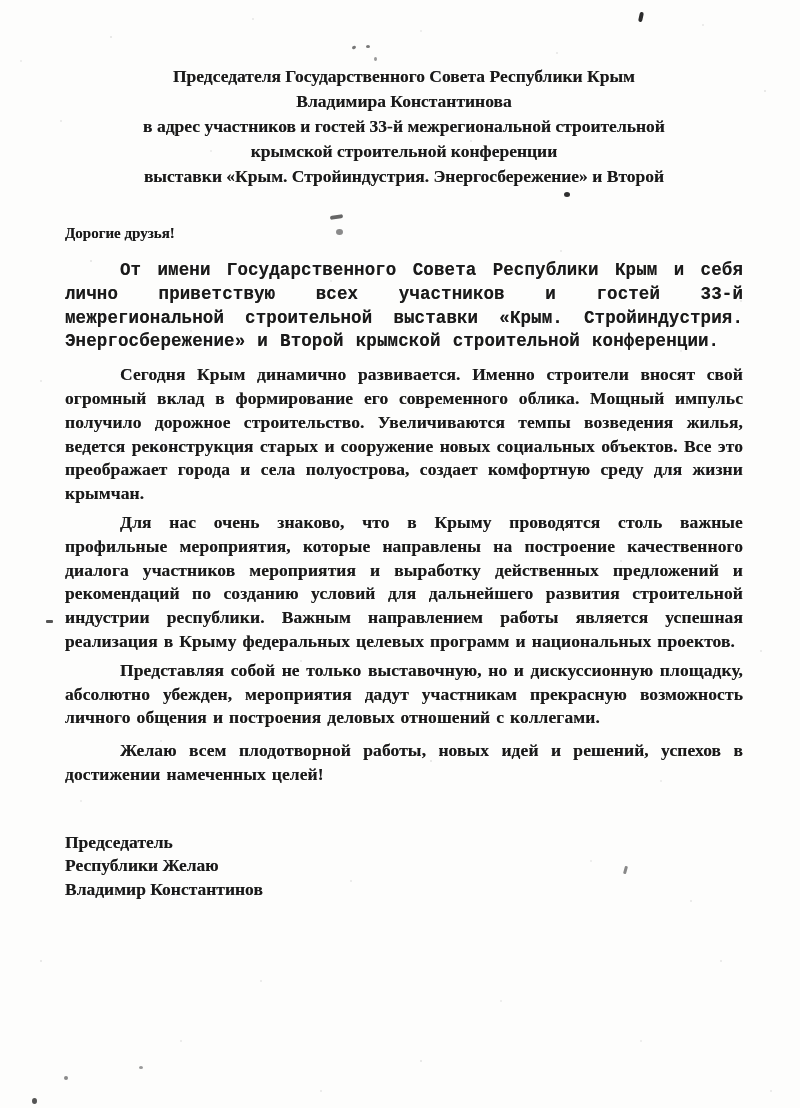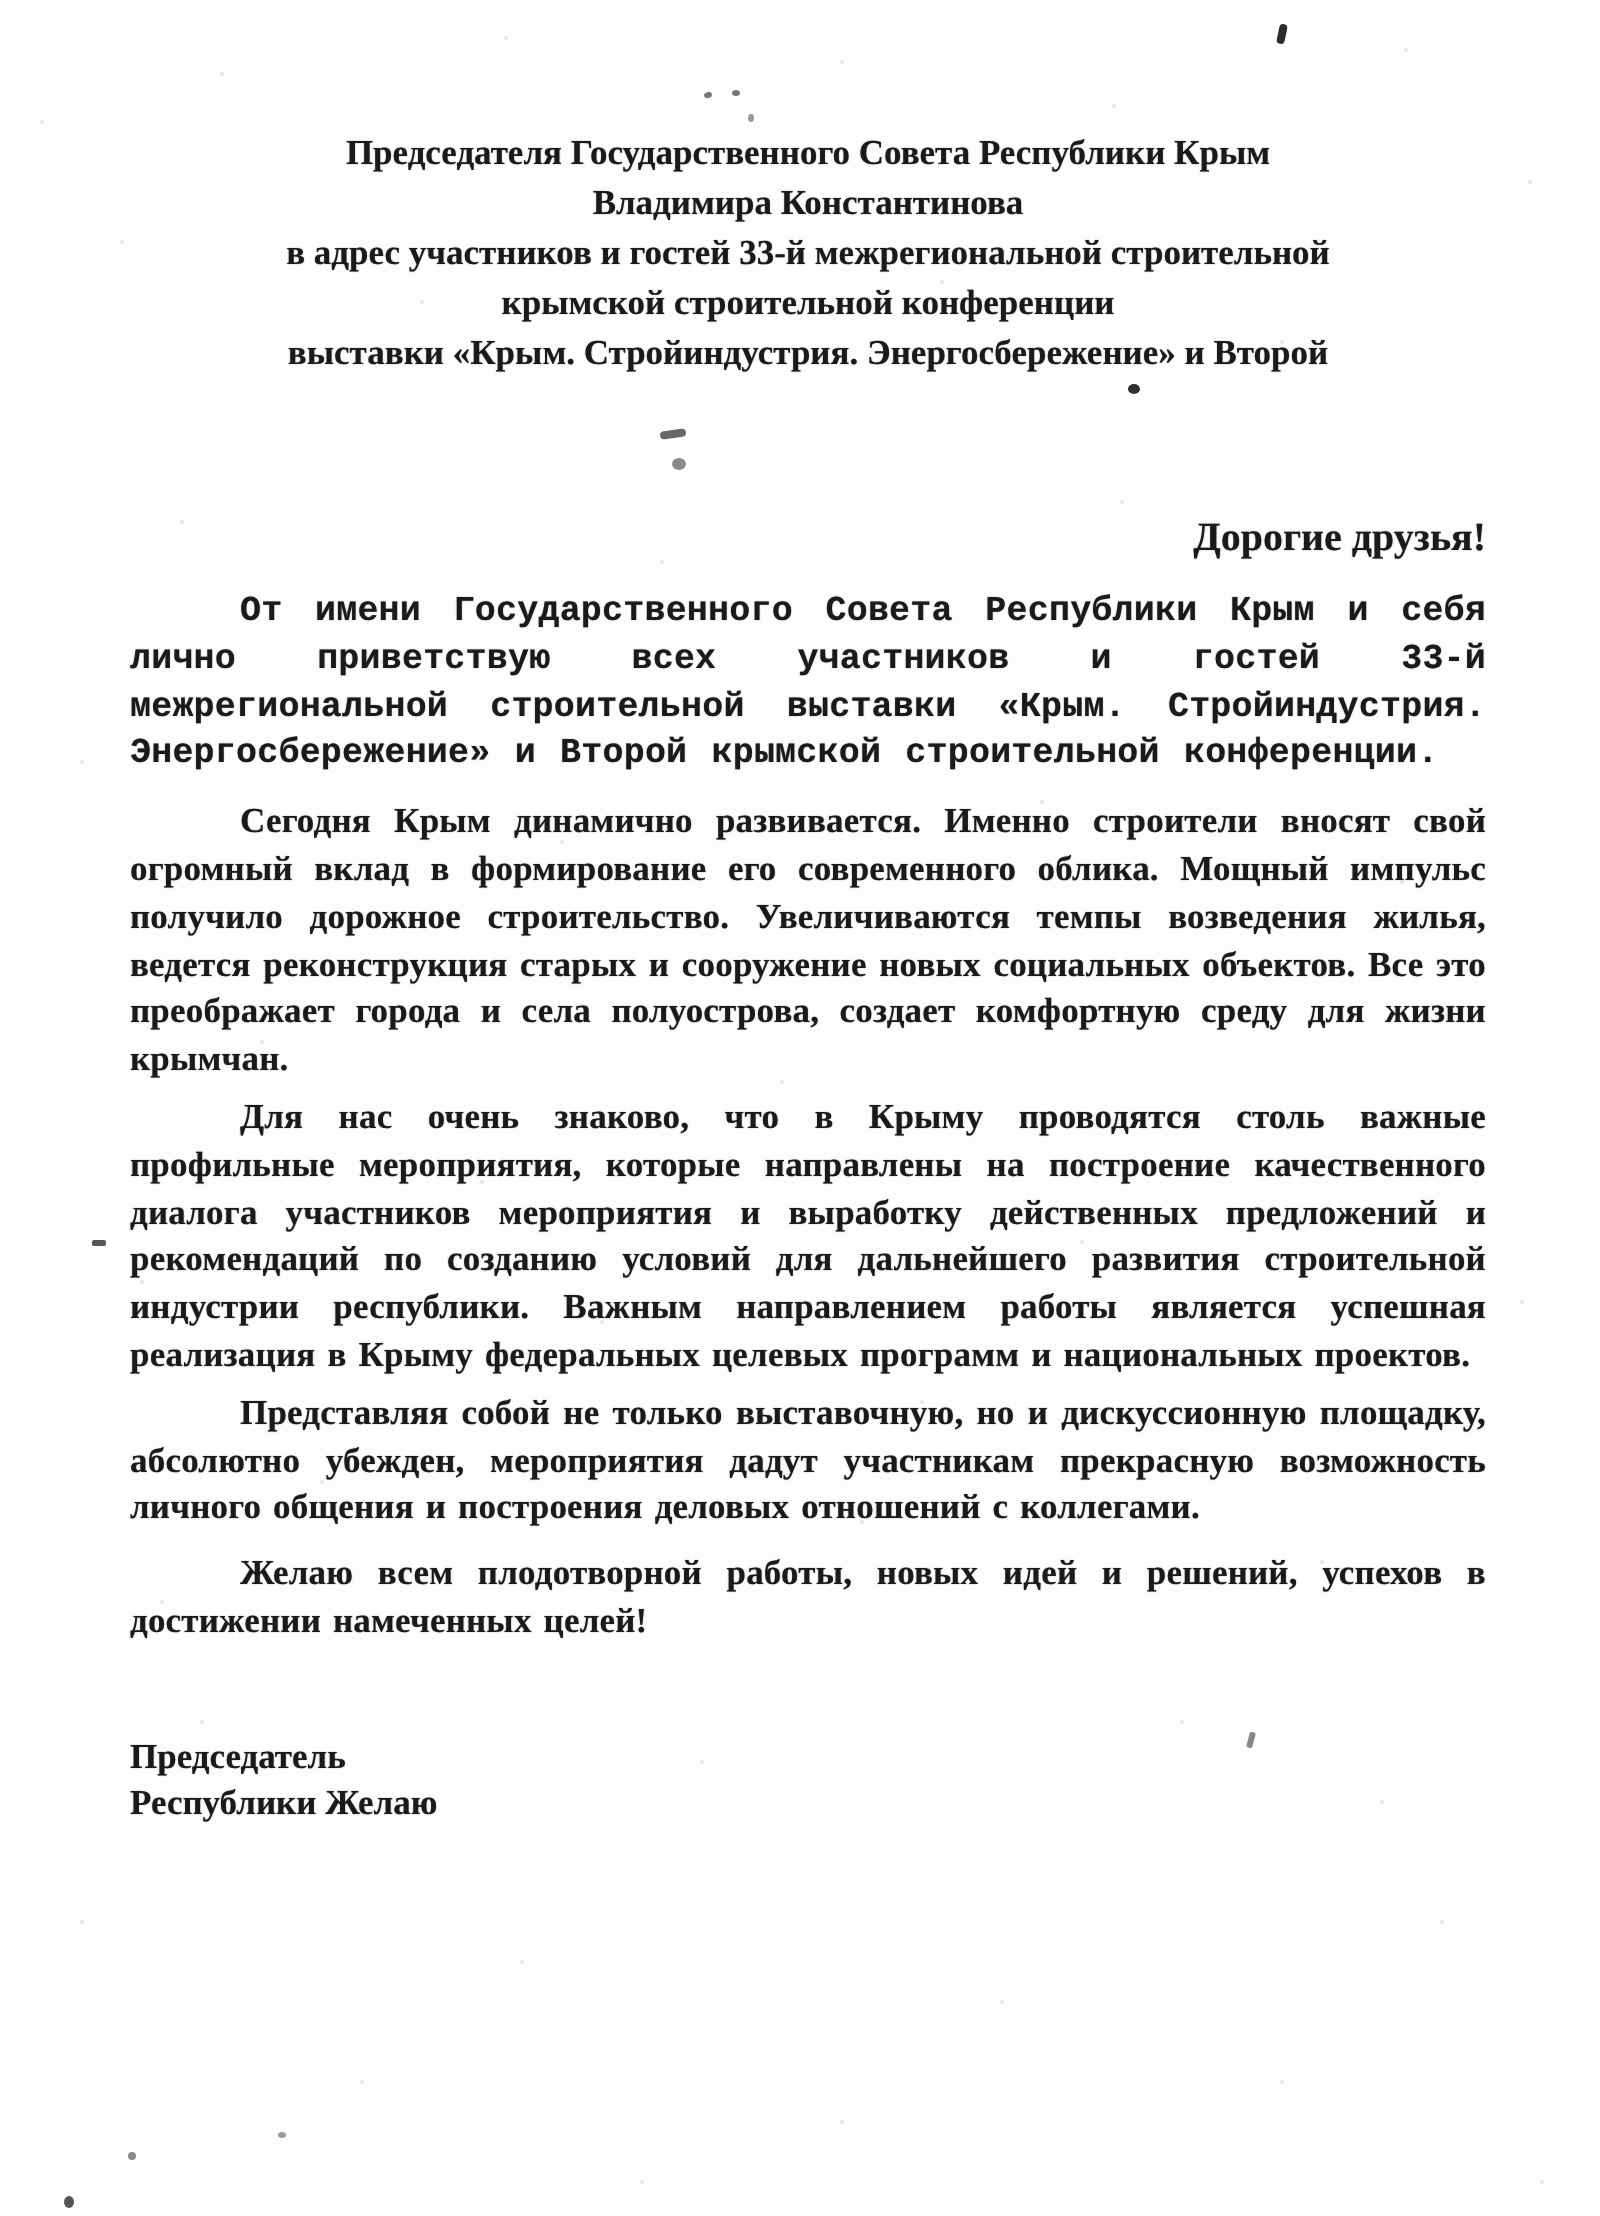--- a/index.html
+++ b/index.html
@@ -23,23 +23,23 @@
     padding: 64px 57px 0 65px;
     box-sizing: border-box;
     width: 100%;
   }
   .doc-header {
     text-align: center;
     font-size: 17.5px;
     line-height: 25px;
   }
   .salutation {
-    margin-top: 68px;
-    text-align: right;
-    font-size: 20px;
+    margin-top: 32px;
+    text-align: left;
+    font-size: 15px;
     line-height: 24px;
   }
   .para {
     margin: 0;
     margin-top: 9px;
     font-size: 17.5px;
     line-height: 23.8px;
     text-align: justify;
     text-indent: 55px;
     letter-spacing: 0.1px;
@@ -124,16 +124,17 @@
 
     <p class="para first">От имени Государственного Совета Республики Крым и себя лично приветствую всех участников и гостей 33-й межрегиональной строительной выставки «Крым. Стройиндустрия. Энергосбережение» и Второй крымской строительной конференции.</p>
     <p class="para">Сегодня Крым динамично развивается. Именно строители вносят свой огромный вклад в формирование его современного облика. Мощный импульс получило дорожное строительство. Увеличиваются темпы возведения жилья, ведется реконструкция старых и сооружение новых социальных объектов. Все это преображает города и села полуострова, создает комфортную среду для жизни крымчан.</p>
     <p class="para p3">Для нас очень знаково, что в Крыму проводятся столь важные профильные мероприятия, которые направлены на построение качественного диалога участников мероприятия и выработку действенных предложений и рекомендаций по созданию условий для дальнейшего развития строительной индустрии республики. Важным направлением работы является успешная реализация в Крыму федеральных целевых программ и национальных проектов.</p>
     <p class="para p4">Представляя собой не только выставочную, но и дискуссионную площадку, абсолютно убежден, мероприятия дадут участникам прекрасную возможность личного общения и построения деловых отношений с коллегами.</p>
     <p class="para">Желаю всем плодотворной работы, новых идей и решений, успехов в достижении намеченных целей!</p>
 
     <div class="signature">
       <div>Председатель</div>
       <div>Республики Желаю</div>
+      <div>Владимир Константинов</div>
     </div>
 
   </div>
 </div>
 
 </body></html>

